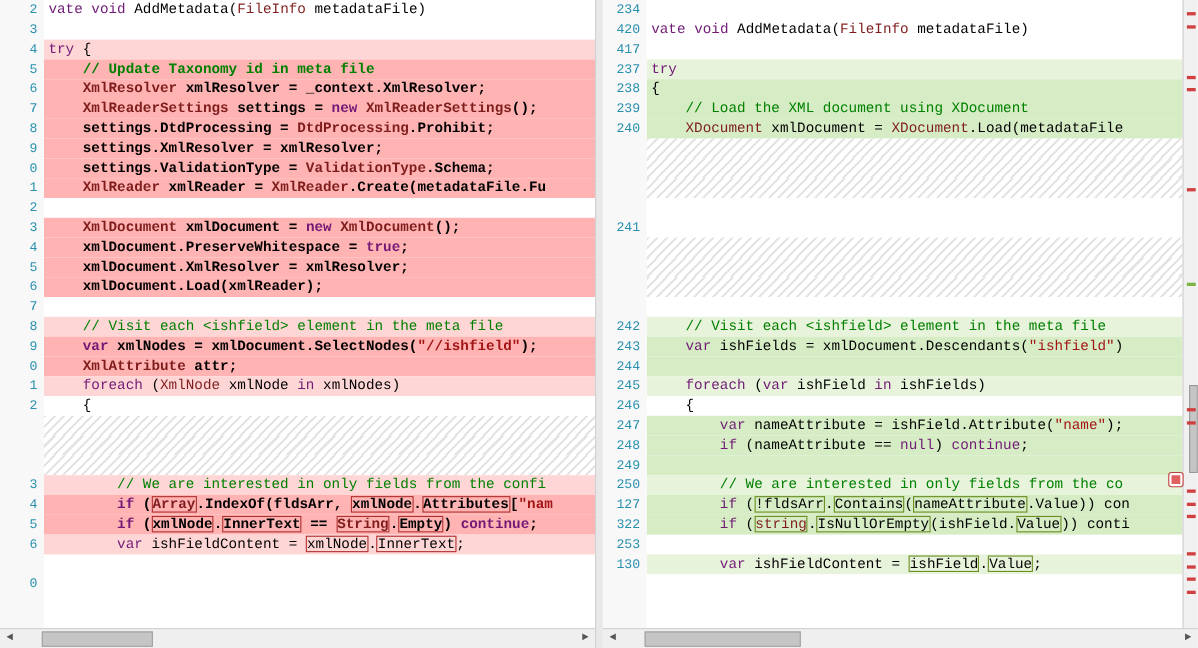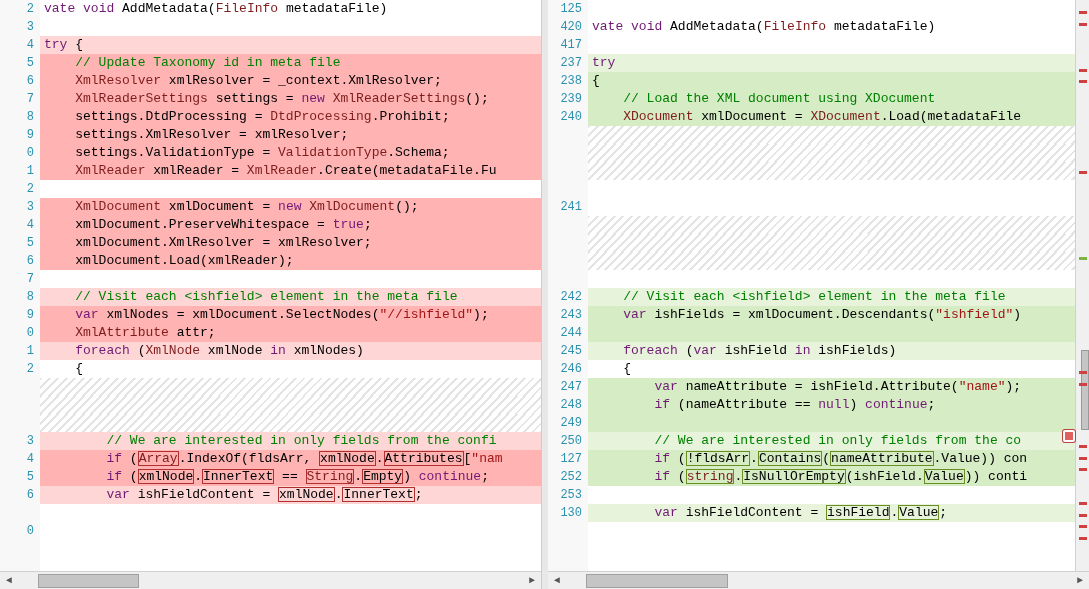--- a/index.html
+++ b/index.html
@@ -5,21 +5,21 @@
 * { margin: 0; padding: 0; box-sizing: border-box; }
 html, body { width: 1089px; height: 589px; overflow: hidden; font-family: Consolas, "Courier New", monospace; font-size: 13px; background: #fff; }
 .container { display: flex; width: 100%; height: 100%; position: relative; }
 .pane { flex: 1; display: flex; flex-direction: column; position: relative; overflow: hidden; }
 .pane-left { border-right: 1px solid #ccc; }
 .gutter { width: 40px; background: #f8f8f8; text-align: right; color: #2b91af; font-size: 12px; user-select: none; }
 .gutter div { height: 18px; line-height: 18px; padding-right: 6px; }
 .codearea { display: flex; flex: 1; overflow: hidden; }
 .codelines { flex: 1; overflow: hidden; white-space: pre; position: relative; }
 .line { height: 18px; line-height: 18px; padding-left: 4px; }
-.bg-red  { background: #ffb3b3; }
+.bg-red  { background: #ffb3b3; font-weight: bold; }
 .bg-redlt{ background: #ffd6d6; }
 .bg-grn  { background: #d5ecc4; }
 .bg-grnlt{ background: #e8f3dc; }
 .hatch {
   background-image: repeating-linear-gradient(135deg, #e4e4e4 0, #e4e4e4 2px, #fff 2px, #fff 6px);
 }
 .kw   { color: #701a75; }
 .type { color: #7f1d1d; }
 .cm   { color: #008000; }
 .str  { color: #a31515; }
@@ -85,21 +85,21 @@
       </div>
       <div class="arrow">►</div>
     </div>
   </div>
 
   <div class="splitter"></div>
 
   <div class="pane">
     <div class="codearea">
       <div class="gutter" id="gutter-right">
-          <div>125</div>
+          <div>234</div>
           <div>420</div>
           <div>417</div>
           <div>237</div>
           <div>238</div>
           <div>239</div>
           <div>240</div>
           <div></div>
           <div></div>
           <div></div>
           <div></div>
@@ -111,21 +111,21 @@
           <div>242</div>
           <div>243</div>
           <div>244</div>
           <div>245</div>
           <div>246</div>
           <div>247</div>
           <div>248</div>
           <div>249</div>
           <div>250</div>
           <div>127</div>
-          <div>252</div>
+          <div>322</div>
           <div>253</div>
           <div>130</div>
         </div>
       <div class="codelines" id="code-right"><div class="line ">&nbsp;</div><div class="line "><span class="kw">vate</span> <span class="kw">void</span> AddMetadata(<span class="type">FileInfo</span> metadataFile)</div><div class="line ">&nbsp;</div><div class="line bg-grnlt"><span class="kw">try</span></div><div class="line bg-grn">{</div><div class="line bg-grn">    <span class="cm">// Load the XML document using XDocument</span></div><div class="line bg-grn">    <span class="type">XDocument</span> xmlDocument = <span class="type">XDocument</span>.Load(metadataFile</div><div class="line hatch">&nbsp;</div><div class="line hatch">&nbsp;</div><div class="line hatch">&nbsp;</div><div class="line ">&nbsp;</div><div class="line ">&nbsp;</div><div class="line hatch">&nbsp;</div><div class="line hatch">&nbsp;</div><div class="line hatch">&nbsp;</div><div class="line ">&nbsp;</div><div class="line bg-grnlt">    <span class="cm">// Visit each &lt;ishfield&gt; element in the meta file</span></div><div class="line bg-grn">    <span class="kw">var</span> ishFields = xmlDocument.Descendants(<span class="str">"ishfield"</span>)</div><div class="line bg-grn">&nbsp;</div><div class="line bg-grnlt">    <span class="kw">foreach</span> (<span class="kw">var</span> ishField <span class="kw">in</span> ishFields)</div><div class="line ">    {</div><div class="line bg-grn">        <span class="kw">var</span> nameAttribute = ishField.Attribute(<span class="str">"name"</span>);</div><div class="line bg-grn">        <span class="kw">if</span> (nameAttribute == <span class="kw">null</span>) <span class="kw">continue</span>;</div><div class="line bg-grn">&nbsp;</div><div class="line bg-grnlt">        <span class="cm">// We are interested in only fields from the co</span></div><div class="line bg-grn">        <span class="kw">if</span> (<span class="boxg">!fldsArr</span>.<span class="boxg">Contains</span>(<span class="boxg">nameAttribute</span>.Value)) con</div><div class="line bg-grn">        <span class="kw">if</span> (<span class="boxg"><span class="type">string</span></span>.<span class="boxg">IsNullOrEmpty</span>(ishField.<span class="boxg">Value</span>)) conti</div><div class="line ">&nbsp;</div><div class="line bg-grnlt">        <span class="kw">var</span> ishFieldContent = <span class="boxg">ishField</span>.<span class="boxg">Value</span>;</div></div>
       <div class="vscroll-strip" id="marks">
         <div class="overview-thumb" id="ovthumb" style="top: 350px; height: 80px;"></div>
       <div class="mark r" style="top: 2%;"></div>
           <div class="mark r" style="top: 4%;"></div>
           <div class="mark r" style="top: 12%;"></div>
           <div class="mark r" style="top: 14%;"></div>

